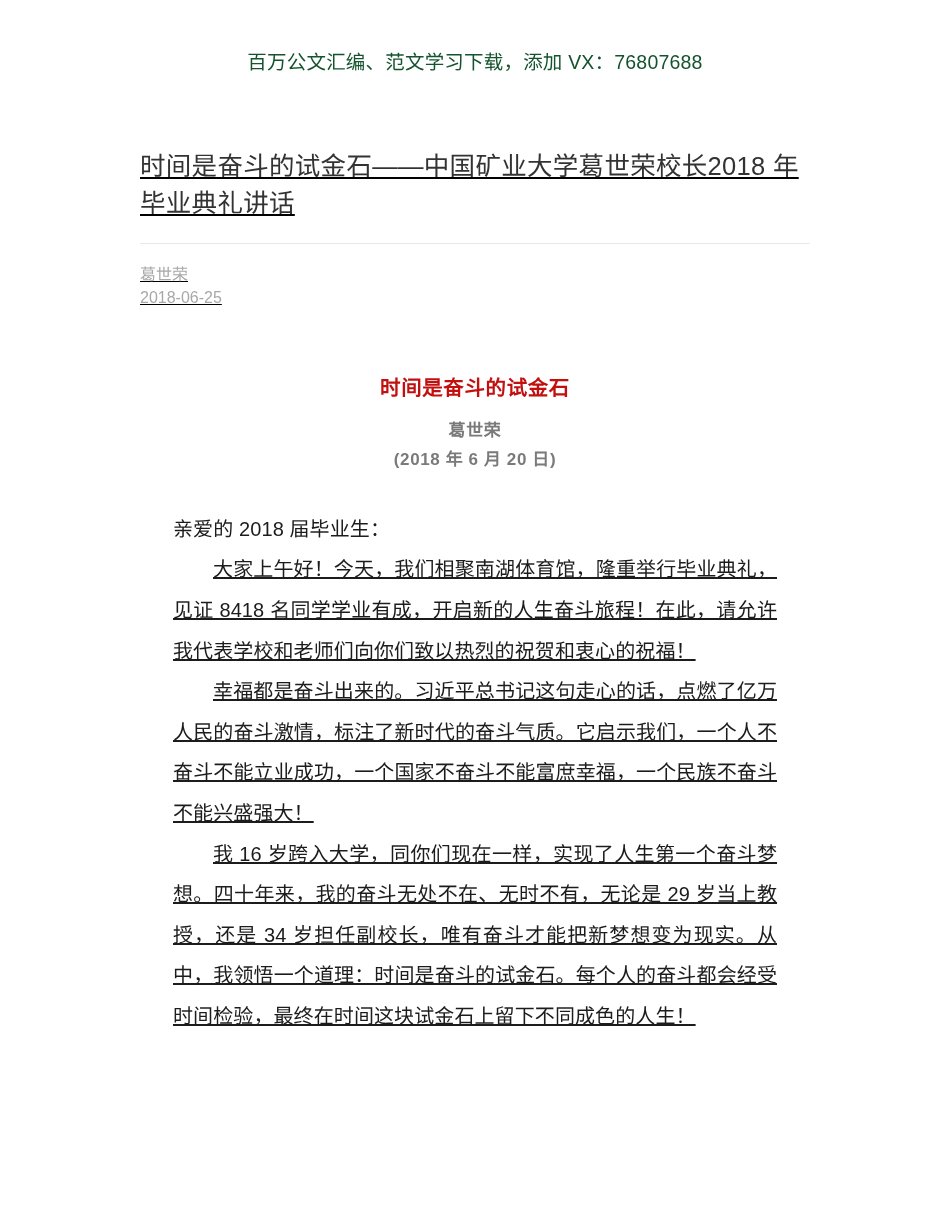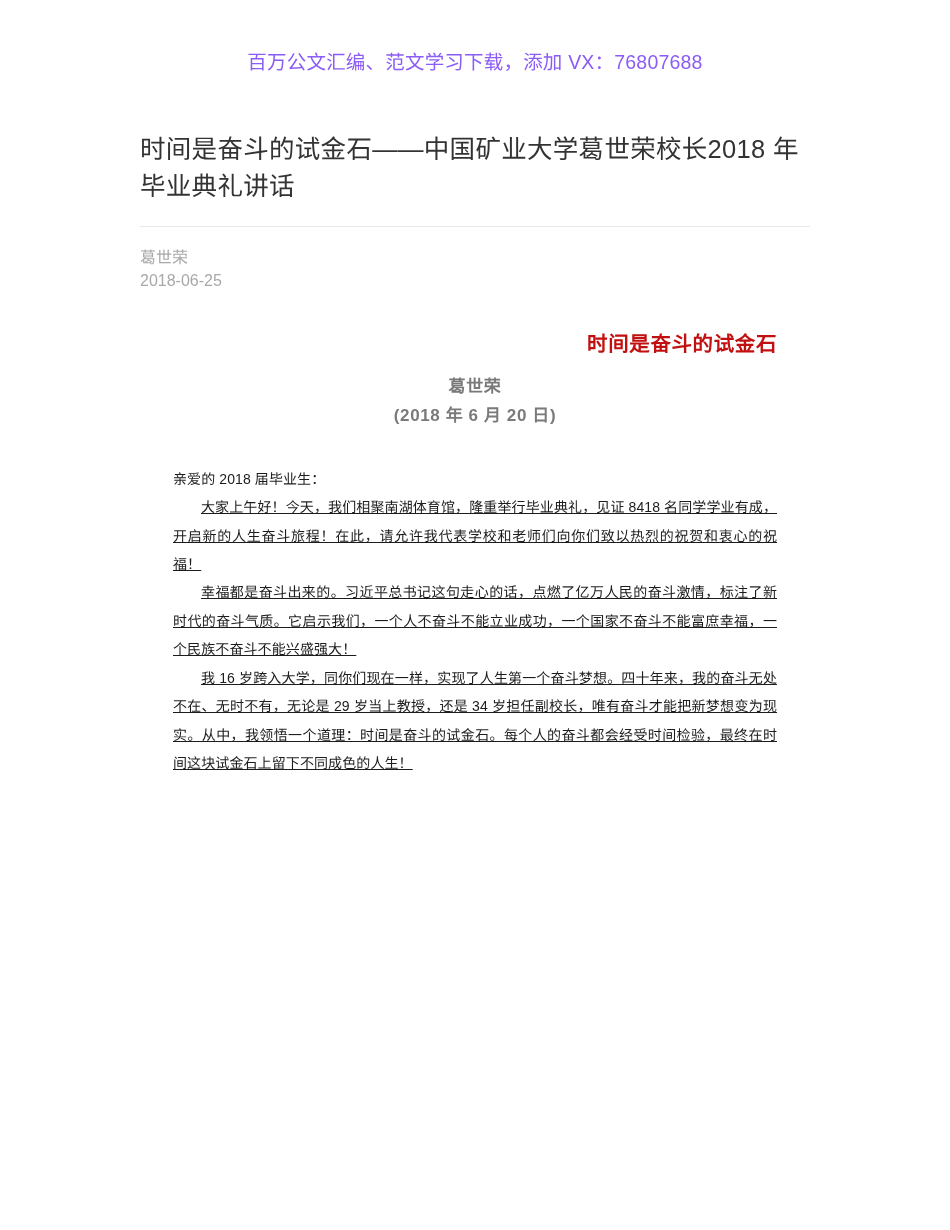--- a/index.html
+++ b/index.html
@@ -24,33 +24,34 @@
     position: relative;
   }
 
   
   .promo-banner {
     text-align: center;
     padding-top: 50px;
     padding-bottom: 4px;
   }
   .promo-text {
-    color: #8b5cf6;
+    color: #14532d;
     font-size: 19.5px;
     font-weight: 400;
     letter-spacing: 0.2px;
     line-height: 1.3;
     font-family: "Liberation Sans", "DejaVu Sans", sans-serif;
   }
 
   
   .article-header {
-    margin: 0 auto;
+    margin: 17px auto;
     width: 670px;
     padding-top: 52px;
+    text-decoration: underline;
   }
   .article-title {
     font-size: 25.5px;
     line-height: 1.42;
     color: #333333;
     font-weight: 400;
     letter-spacing: 0.3px;
     margin: 0;
     font-family: "Liberation Sans", "DejaVu Sans", sans-serif;
   }
@@ -70,27 +71,27 @@
   .meta-date { display: block; }
 
   
   .doc-body {
     margin: 0 auto;
     width: 604px;
     padding-top: 36px;
   }
 
   .doc-heading {
-    text-align: right;
+    text-align: center;
     color: #c20f0f;
     font-size: 20.5px;
     font-weight: bold;
     letter-spacing: 0.6px;
     line-height: 1.5;
-    margin: 0;
+    margin: 10px;
   }
   .doc-subauthor {
     text-align: center;
     color: #7a7a7a;
     font-size: 17px;
     font-weight: bold;
     letter-spacing: 0.6px;
     line-height: 1.5;
     margin-top: 14px;
   }
@@ -102,21 +103,21 @@
     letter-spacing: 0.6px;
     line-height: 1.5;
     margin-top: 4px;
   }
 
   .paragraphs {
     padding-top: 36px;
   }
   .para {
     color: #1c1c1c;
-    font-size: 14px;
+    font-size: 20px;
     line-height: 2.03;
     text-align: justify;
     text-justify: inter-ideograph;
     margin: 0;
     letter-spacing: 0.1px;
   }
   .para.indent { text-indent: 2em; text-decoration: underline; }
   .para .b { font-weight: bold; }
 </style>
 </head>

